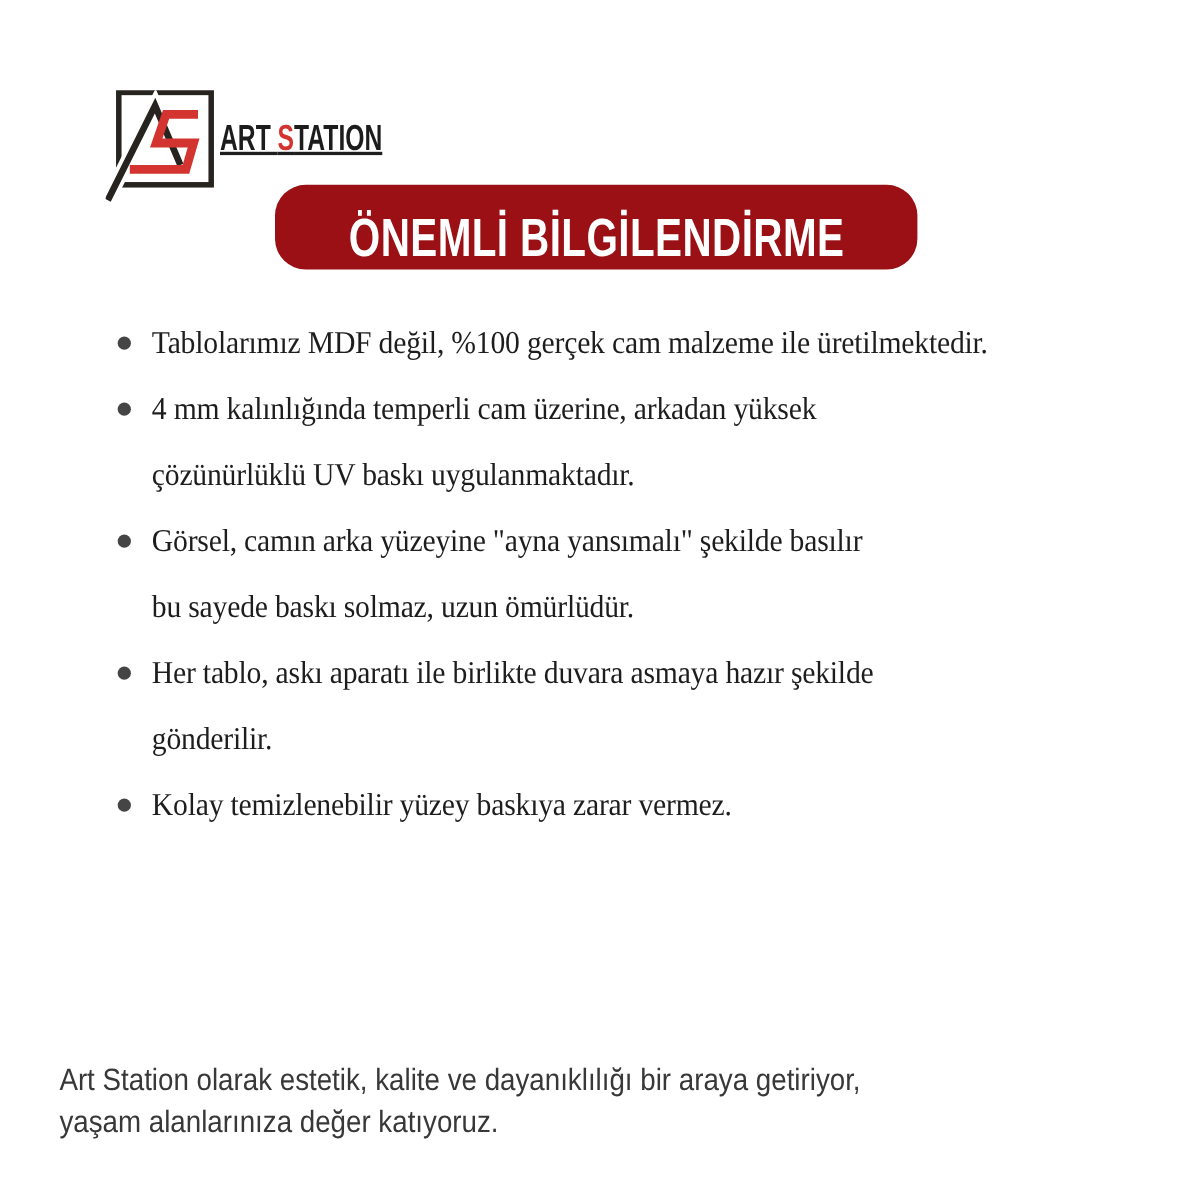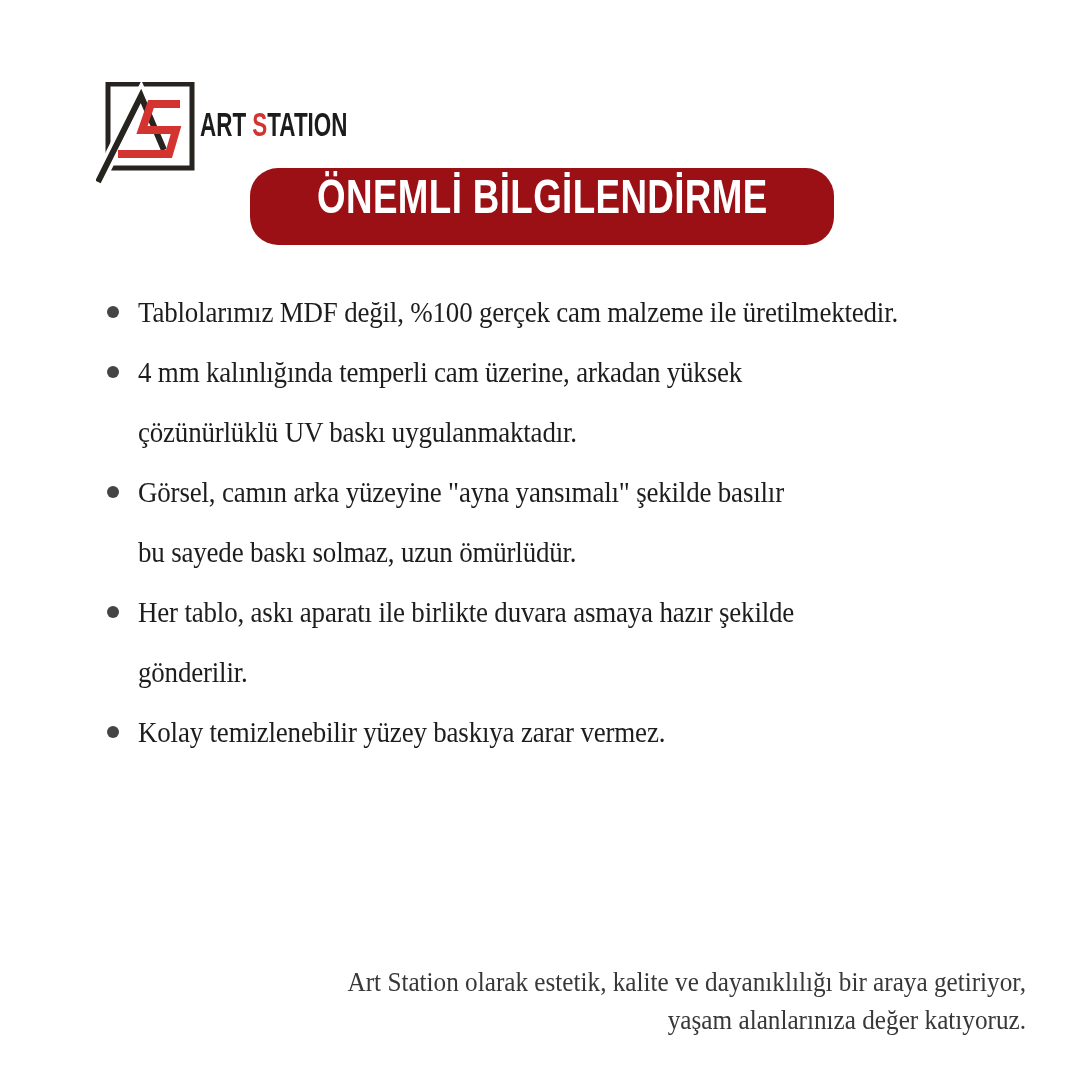--- a/index.html
+++ b/index.html
@@ -13,20 +13,21 @@
     color: #1e1e1e;
   }
 
   
   .brand-row {
     position: absolute;
     left: 96px;
     top: 82px;
     display: flex;
     align-items: center;
+    text-decoration: underline;
   }
   .logo-box { width: 102px; height: 104px; }
   .logo-box svg { display: block; width: 102px; height: 104px; }
   .brand-name {
     position: relative;
     top: -9px;
     margin-left: 2px;
     font-size: 33px;
     font-weight: 700;
     letter-spacing: 0;
@@ -40,21 +41,21 @@
   
   .banner {
     position: absolute;
     left: 250px;
     top: 168px;
     width: 584px;
     height: 77px;
     background: #9a1014;
     border-radius: 28px;
     display: flex;
-    align-items: flex-start;
+    align-items: flex-end;
     justify-content: center;
   }
   .banner-text {
     font-size: 49px;
     font-weight: 700;
     letter-spacing: 0.5px;
     color: #ffffff;
     white-space: nowrap;
     transform: scaleX(0.75);
     transform-origin: center center;
@@ -90,22 +91,21 @@
     transform: scaleX(0.93);
     transform-origin: left top;
   }
 
   
   .footer {
     position: absolute;
     left: 0;
     top: 963px;
     width: 1080px;
-    text-align: right;
-    font-family: Liberation Serif, serif;
+    text-align: left;
   }
   .footer .footer-inner {
     font-size: 28px;
     line-height: 38px;
     color: #383838;
     white-space: nowrap;
     transform: scaleX(0.9);
     transform-origin: center top;
   }
 </style>

